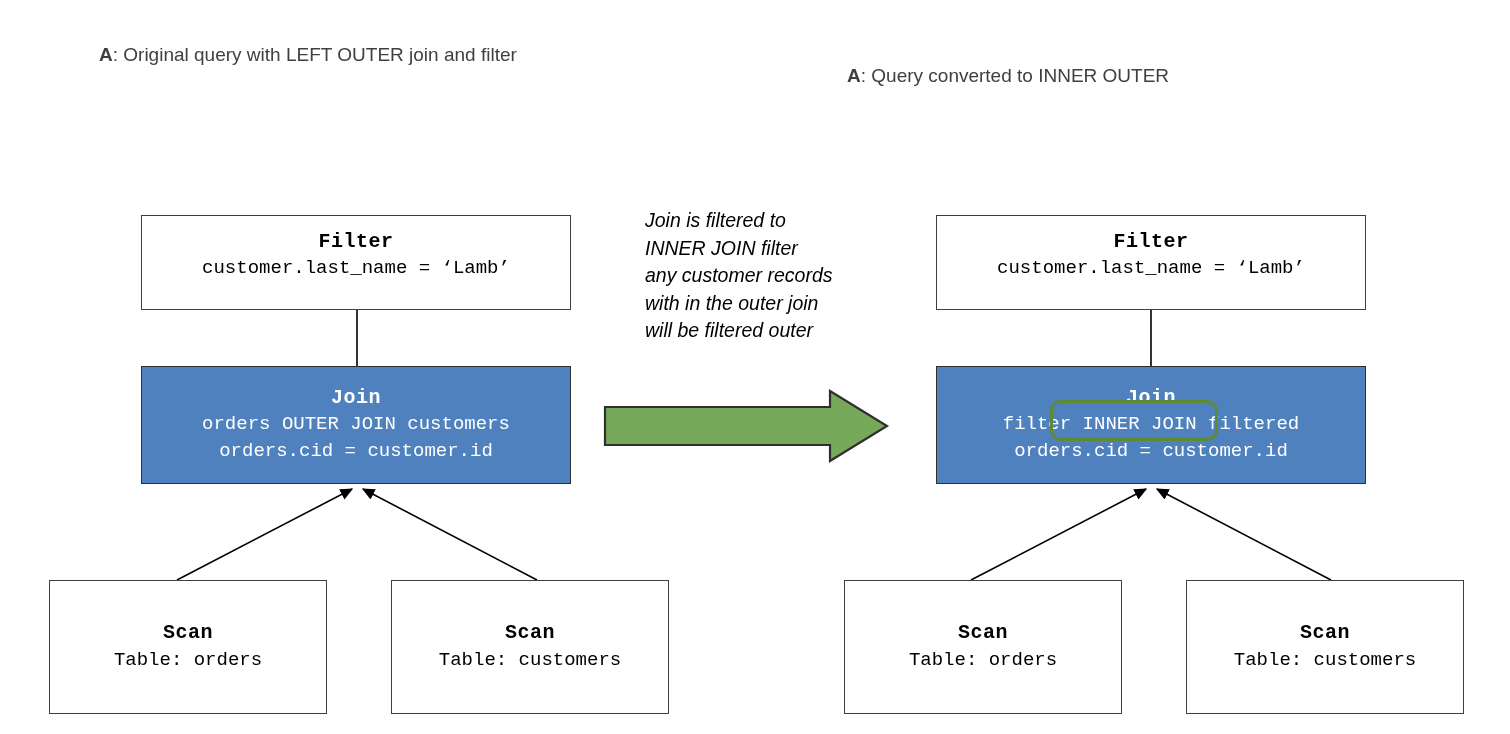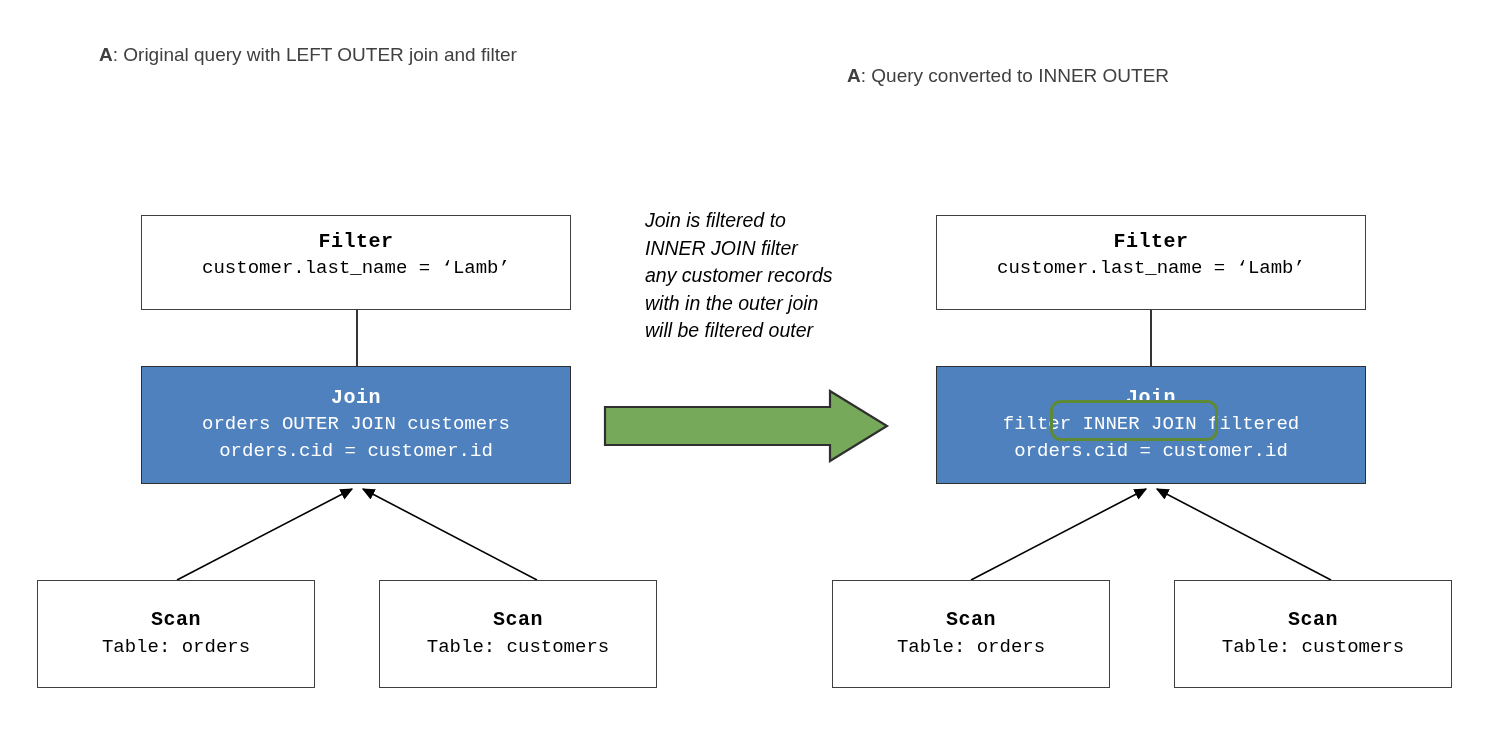--- a/index.html
+++ b/index.html
@@ -77,21 +77,22 @@
     margin-top: 26px;
   }
   
   .node.join {
     width: 430px;
     height: 118px;
   }
   
   .node.scan {
     width: 278px;
-    height: 108px;
+    height: 134px;
+    margin-left: 12px;
   }
   .node.scan .title { margin-bottom: 1px; }
 
   
   .highlight-box {
     position: absolute;
     box-sizing: border-box;
     border: 3px solid #5f8a35;
     border-radius: 11px;
     background: transparent;

